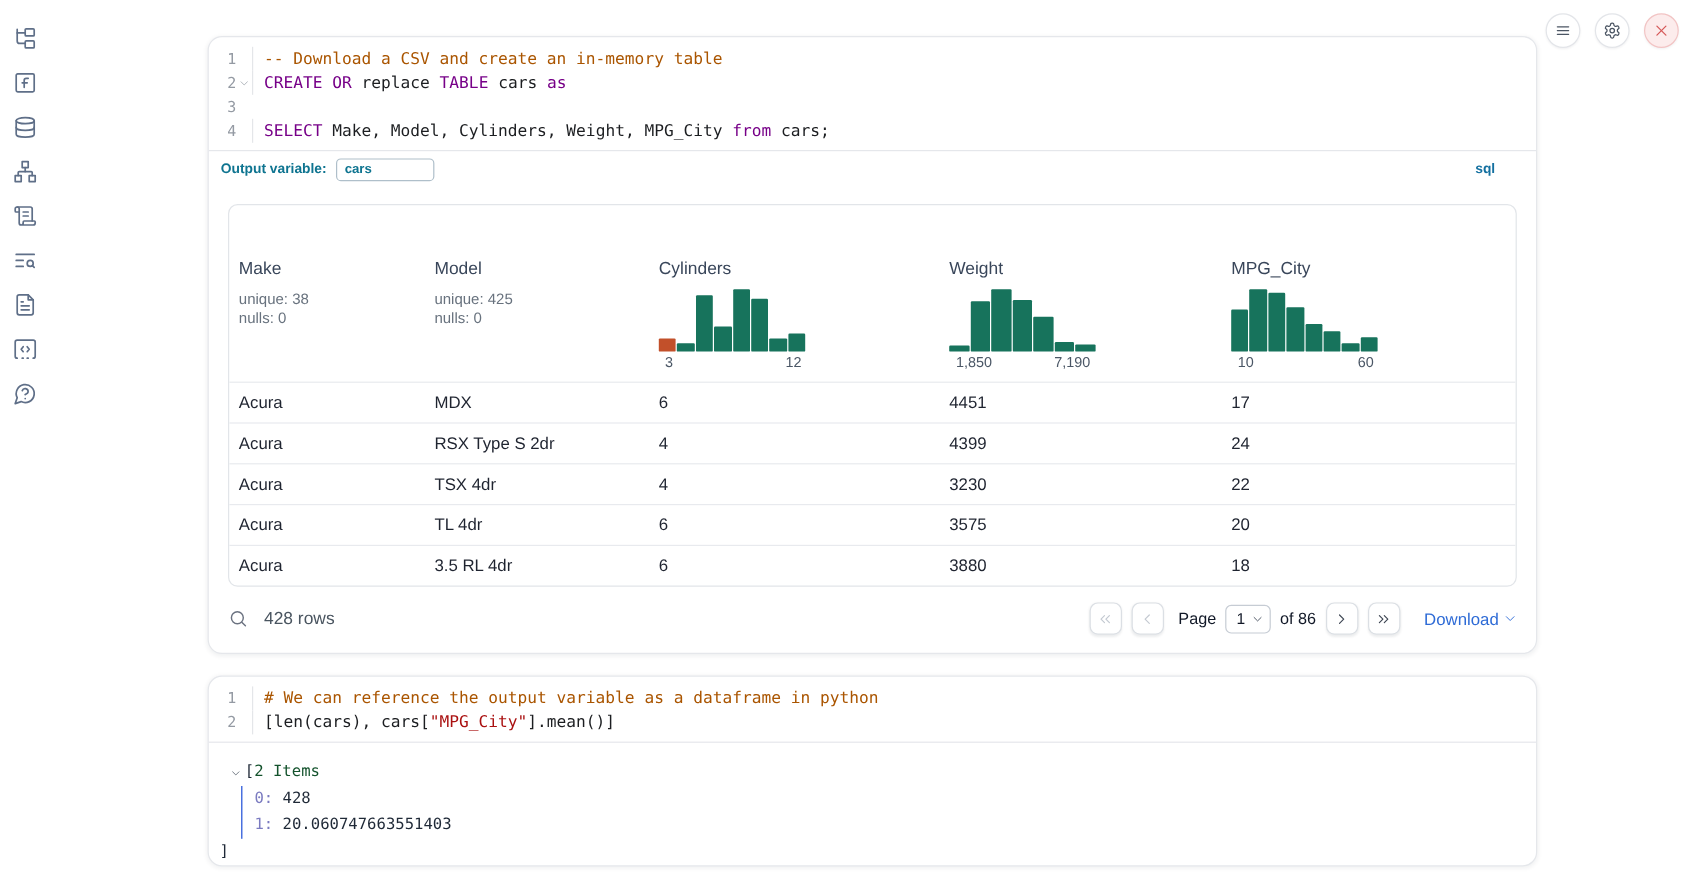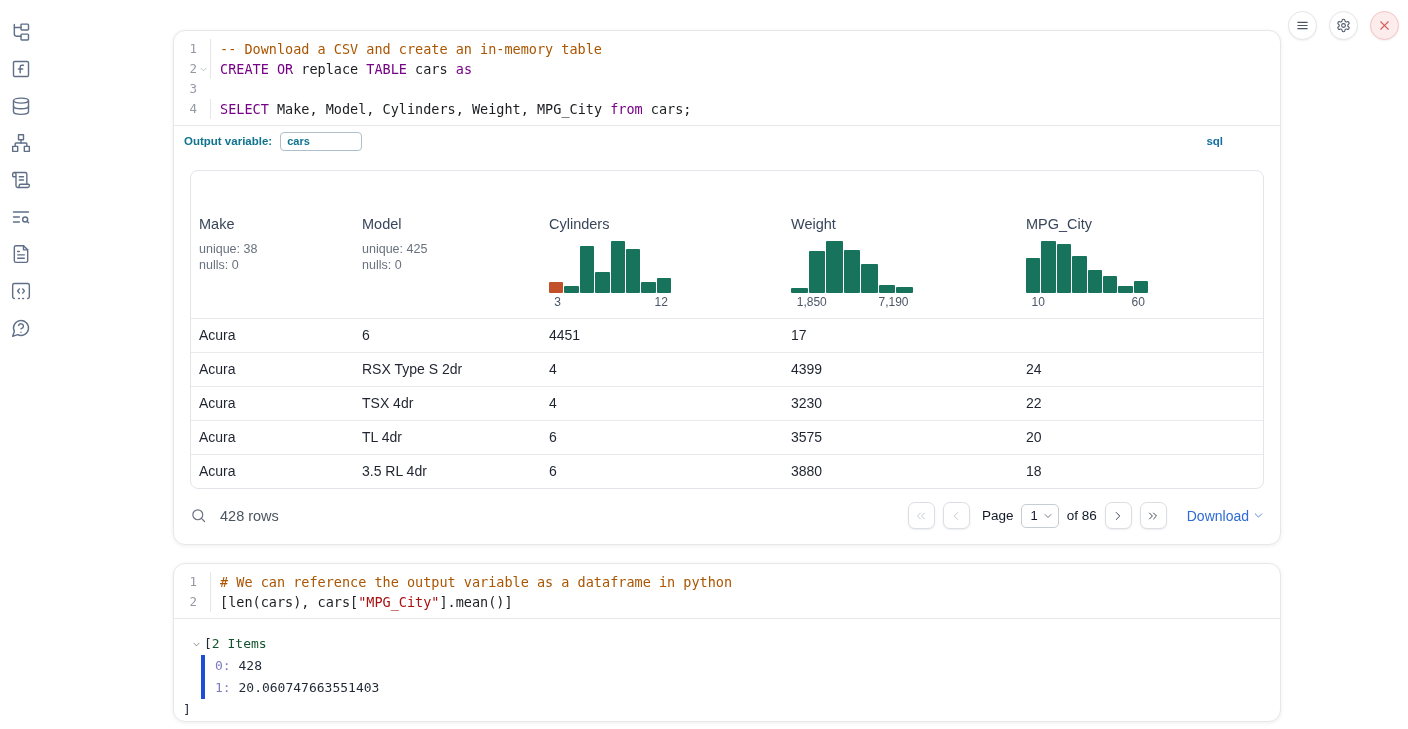--- a/index.html
+++ b/index.html
@@ -38,21 +38,21 @@
   .tok-kw{color:var(--kw,#770088);}
   .tok-cm{color:var(--cm,#aa5500);}
   .tok-str{color:var(--str,#aa1111);}
   .cell-divider{border-top:1px solid #e5e7eb;}
 
   
   .outvar-row{display:flex;align-items:center;height:30px;padding:0 10px;}
   .outvar-label{font-size:11.5px;font-weight:bold;color:var(--outvar,#0e7490);}
   .outvar-input{margin-left:8px;width:68px;height:17px;border:1px solid #afbfca;border-radius:4px;
     font-family:"Liberation Sans",sans-serif;font-size:11px;font-weight:bold;color:var(--outvar,#0e7490);padding:0 6px;outline:none;}
-  .lang-badge{margin-left:auto;margin-right:47px;font-size:11.5px;font-weight:bold;color:#1470a0;cursor:pointer;}
+  .lang-badge{margin-left:auto;margin-right:24px;font-size:11.5px;font-weight:bold;color:#1470a0;cursor:pointer;}
 
   
   .table-wrap{margin:14px 16px 0;border:1px solid #e2e5e9;border-radius:8px;overflow:hidden;}
   .tgrid{display:grid;grid-template-columns:163px 187px 242px 235px 1fr;}
   .thead .hcell{padding:13px 8px 6px;}
   .col-name{font-size:14.5px;color:#39465a;margin-bottom:9px;cursor:pointer;margin-top:32px;}
   .col-stats{font-size:12.5px;line-height:16px;color:#68727e;}
   .hist{width:122px;margin-top:3px;}
   .hist-bars{height:52px;display:flex;align-items:flex-end;gap:1px;}
   .hist-bars .bar{flex:1;background:var(--hist-green,#17735c);border-radius:1px;}
@@ -79,21 +79,21 @@
   .of-text{font-size:13.5px;color:#111827;}
   .download{margin-left:12px;display:flex;align-items:center;gap:4px;color:var(--accent,#2e6bd6);font-size:14px;cursor:pointer;}
   .download svg{width:11px;height:11px;}
 
   
   .tree{padding:14px 16px 0 8px;font-family:"DejaVu Sans Mono",monospace;font-size:13px;line-height:22px;color:#1f2937;}
   .tree-open{display:flex;align-items:center;}
   .tree-chevron{width:10px;margin-left:10px;margin-right:2px;color:#4b5563;cursor:pointer;}
   .tree-chevron svg{width:9px;height:9px;}
   .tree-items-label{color:#14532d;text-align:center;}
-  .tree-entries{margin-left:19px;border-left:4px solid #1d4ed8;padding-left:10px;}
+  .tree-entries{margin-left:19px;border-left:1px solid #1d4ed8;padding-left:10px;}
   .tree-key{color:#7b7bc0;}
   .tree-close{padding-left:1px;}
 </style>
 </head>
 <body>
 
 <div class="sidebar">
     <div class="side-icon" title="">
       <svg class="stroke-icon" viewBox="0 0 24 24">
         <path d="M4 3v11.5a2.5 2.5 0 0 0 2.5 2.5H12"></path>
@@ -302,20 +302,21 @@
               <div class="hist-axis">
                 <span style="left:10%">10</span>
                 <span style="left:92%">60</span>
               </div>
             </div>
           </div>
         </div>
       <div id="table-body">
           <div class="tgrid trow">
             <div class="cell">Acura</div>
+            <div class="cell">MDX</div>
             <div class="cell">6</div>
             <div class="cell">4451</div>
             <div class="cell">17</div>
           </div>
           <div class="tgrid trow">
             <div class="cell">Acura</div>
             <div class="cell">RSX Type S 2dr</div>
             <div class="cell">4</div>
             <div class="cell">4399</div>
             <div class="cell">24</div>

